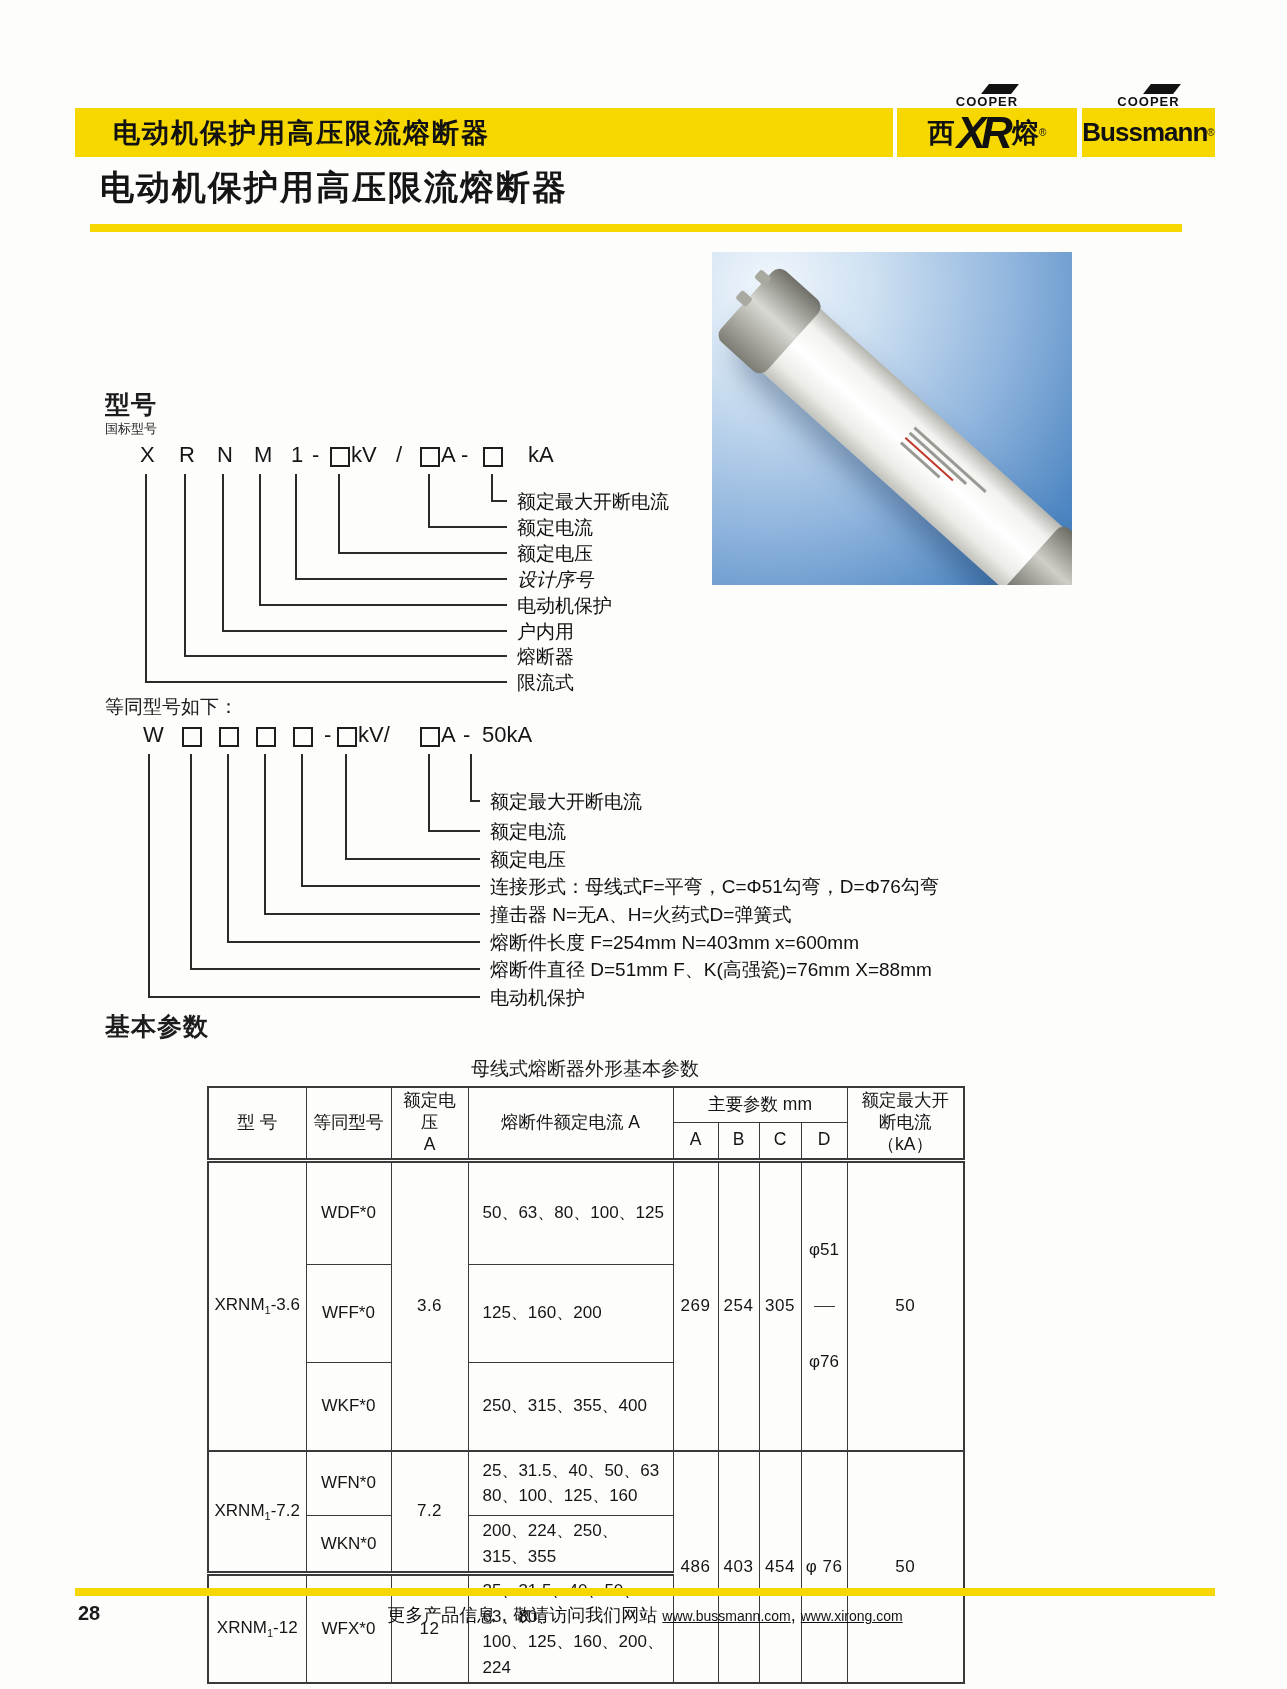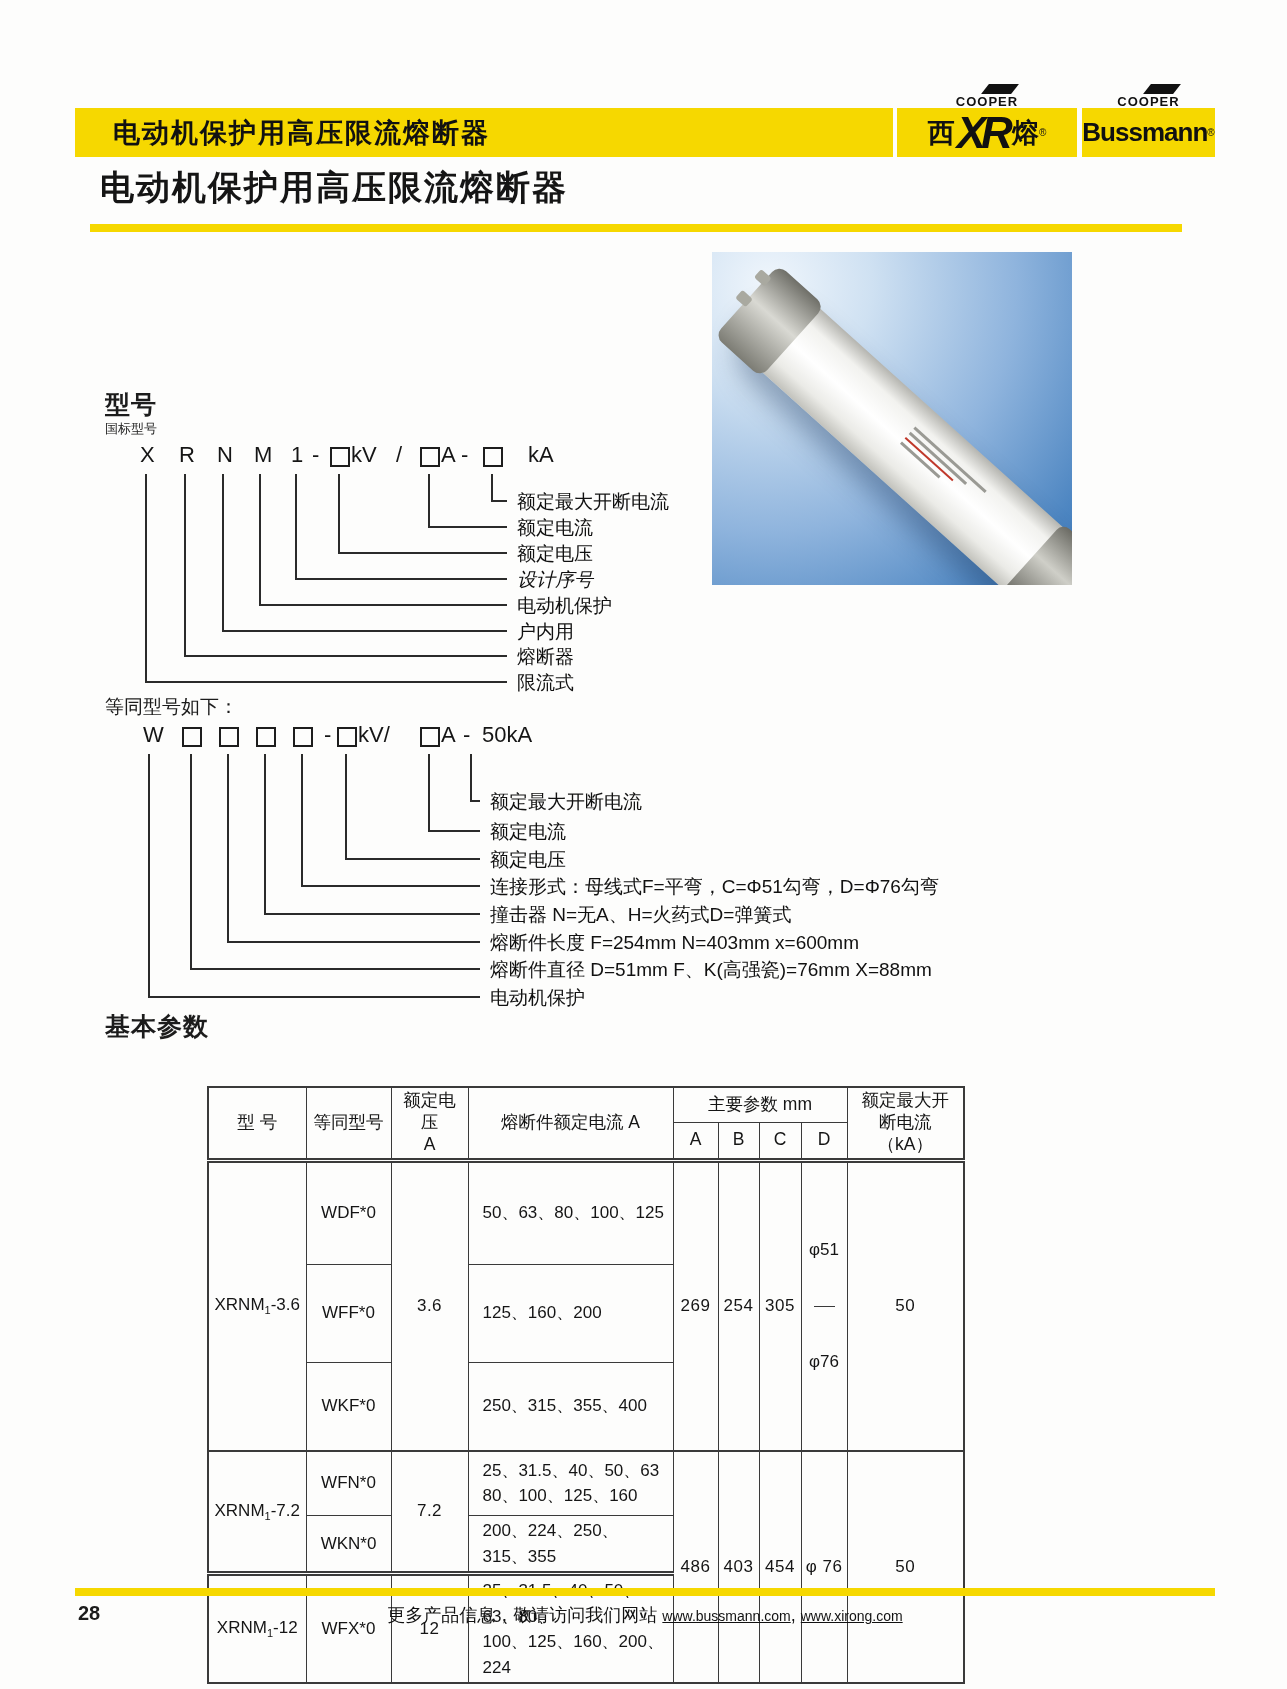--- a/index.html
+++ b/index.html
@@ -204,20 +204,21 @@
     <span class="co-label" style="left:490px;top:819px;">额定电流</span>
     <span class="co-label" style="left:490px;top:847px;">额定电压</span>
     <span class="co-label" style="left:490px;top:874px;">连接形式：母线式F=平弯，C=Φ51勾弯，D=Φ76勾弯</span>
     <span class="co-label" style="left:490px;top:902px;">撞击器 N=无A、H=火药式D=弹簧式</span>
     <span class="co-label" style="left:490px;top:930px;">熔断件长度 F=254mm N=403mm x=600mm</span>
     <span class="co-label" style="left:490px;top:957px;">熔断件直径 D=51mm F、K(高强瓷)=76mm  X=88mm</span>
     <span class="co-label" style="left:490px;top:985px;">电动机保护</span>
   </div>
 
   <div class="h-params">基本参数</div>
+  <div class="caption">母线式熔断器外形基本参数</div>
 
   <table class="ptable">
     <colgroup>
       <col style="width:98px">
         <col style="width:85px">
         <col style="width:77px">
         <col style="width:205px">
       <col style="width:45px">
         <col style="width:41px">
         <col style="width:42px">

